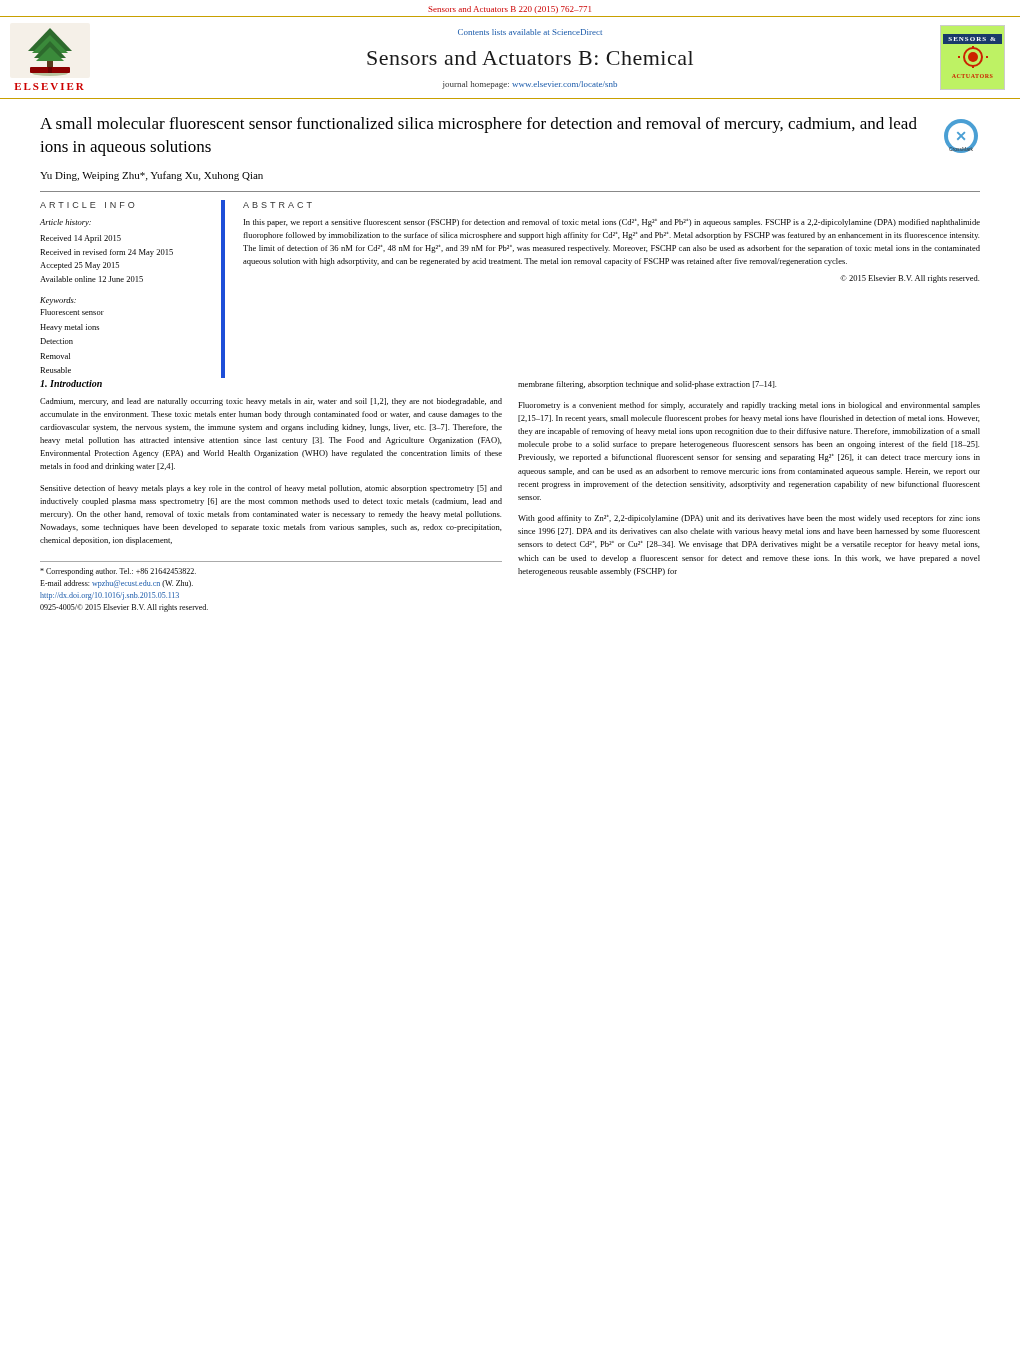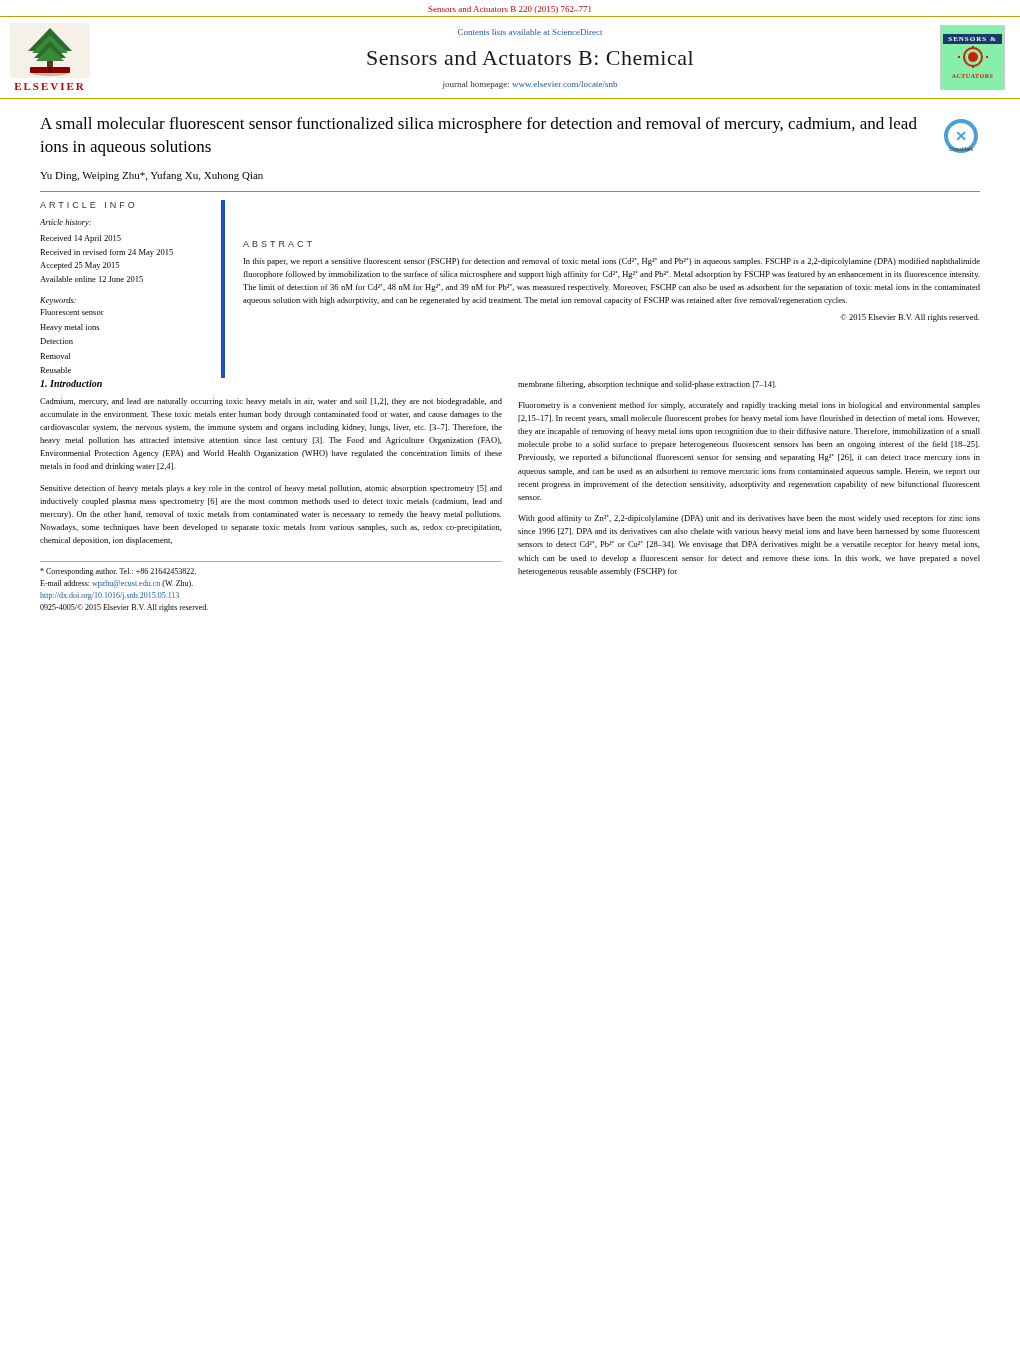--- a/index.html
+++ b/index.html
@@ -80,21 +80,21 @@
       min-width: 70px;
     }
     .sensors-logo-box {
       border: 1px solid #ccc;
       width: 65px;
       height: 65px;
       display: flex;
       flex-direction: column;
       align-items: center;
       justify-content: center;
-      background: #86efac;
+      background: #bef264;
       font-size: 7px;
       font-weight: bold;
       color: #cc2200;
       padding: 2px;
       position: relative;
       overflow: hidden;
     }
     .sensors-logo-box .logo-top {
       background: #1a3a6a;
       color: #fff;
@@ -163,21 +163,20 @@
       margin-top: 4px;
     }
     .article-info-col {
       width: 185px;
       flex-shrink: 0;
       border-right: 4px solid #1d4ed8;
       padding-right: 25px;
     }
     .abstract-col {
       flex: 1;
-      margin-top: 39px;
     }
     .col-heading {
       font-size: 9px;
       letter-spacing: 3px;
       color: #333;
       font-style: normal;
       font-weight: normal;
       margin-bottom: 6px;
       font-family: Arial, sans-serif;
     }

